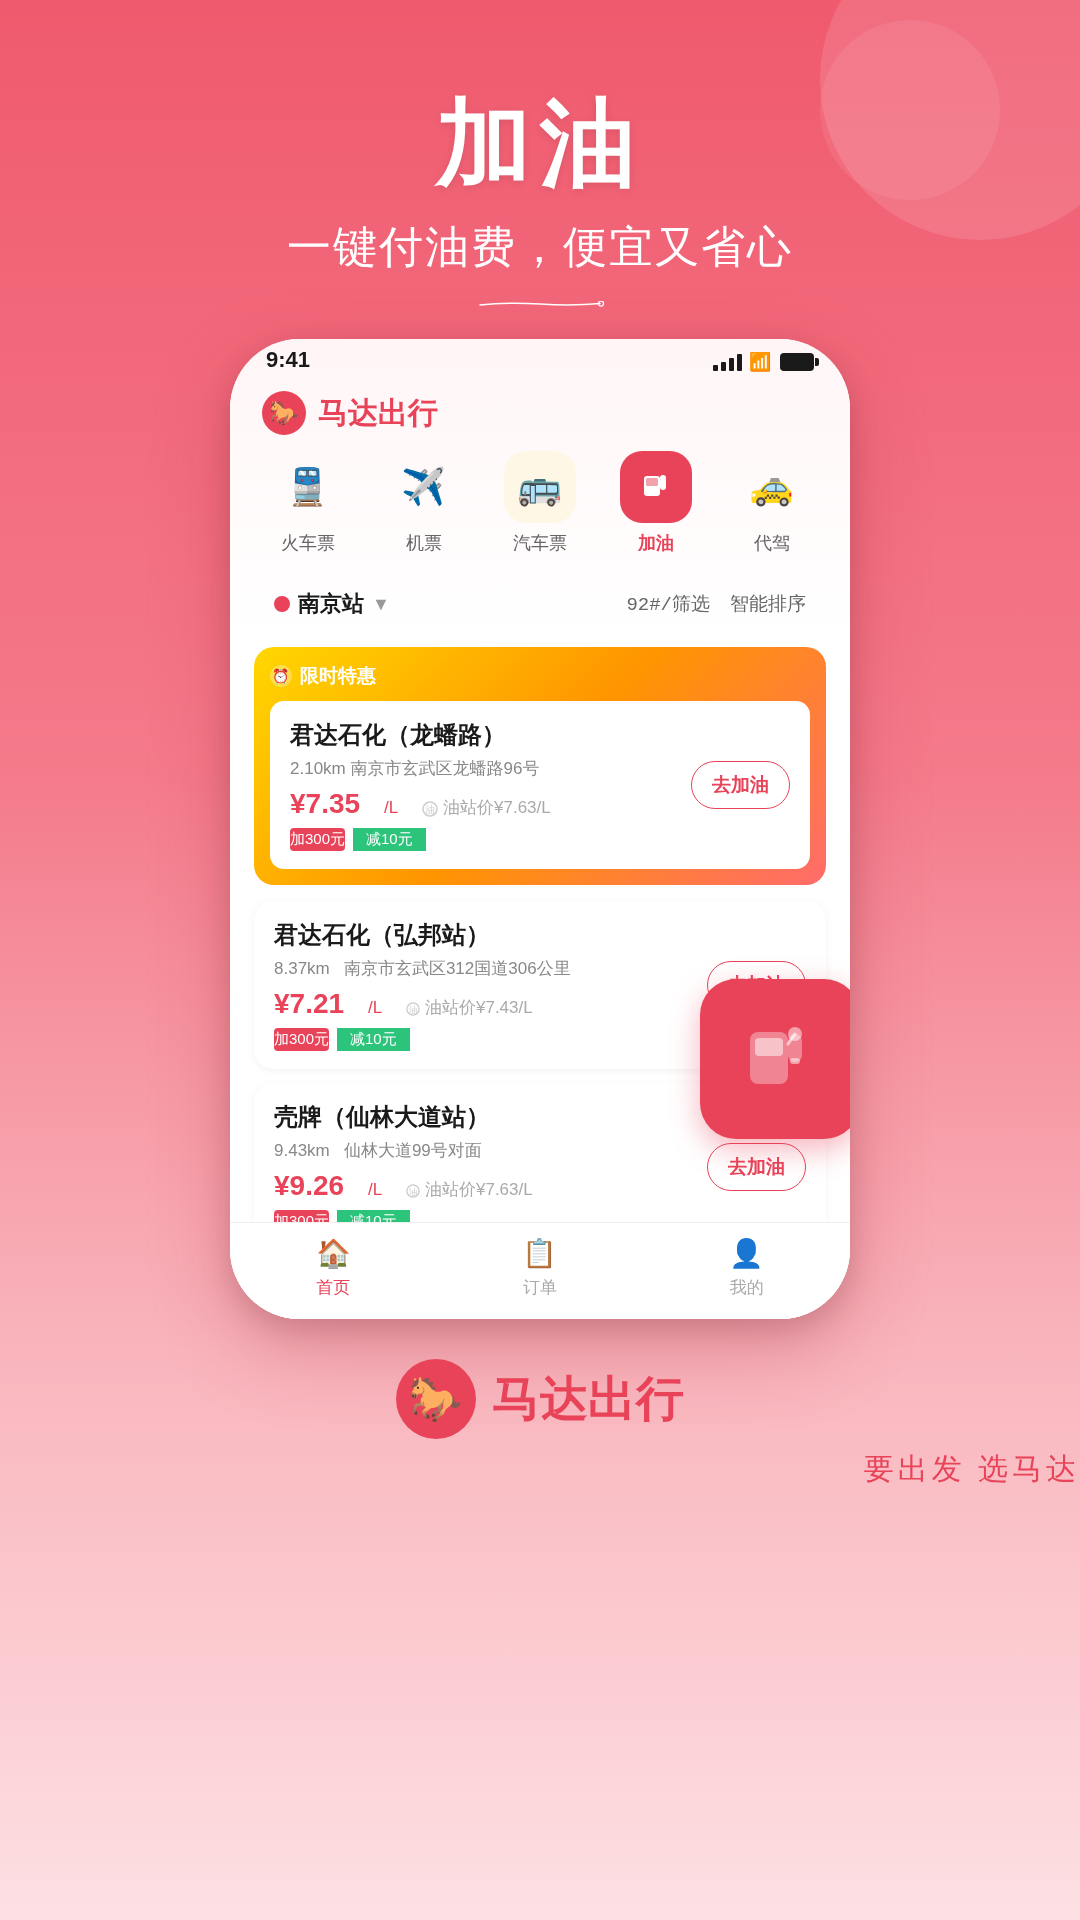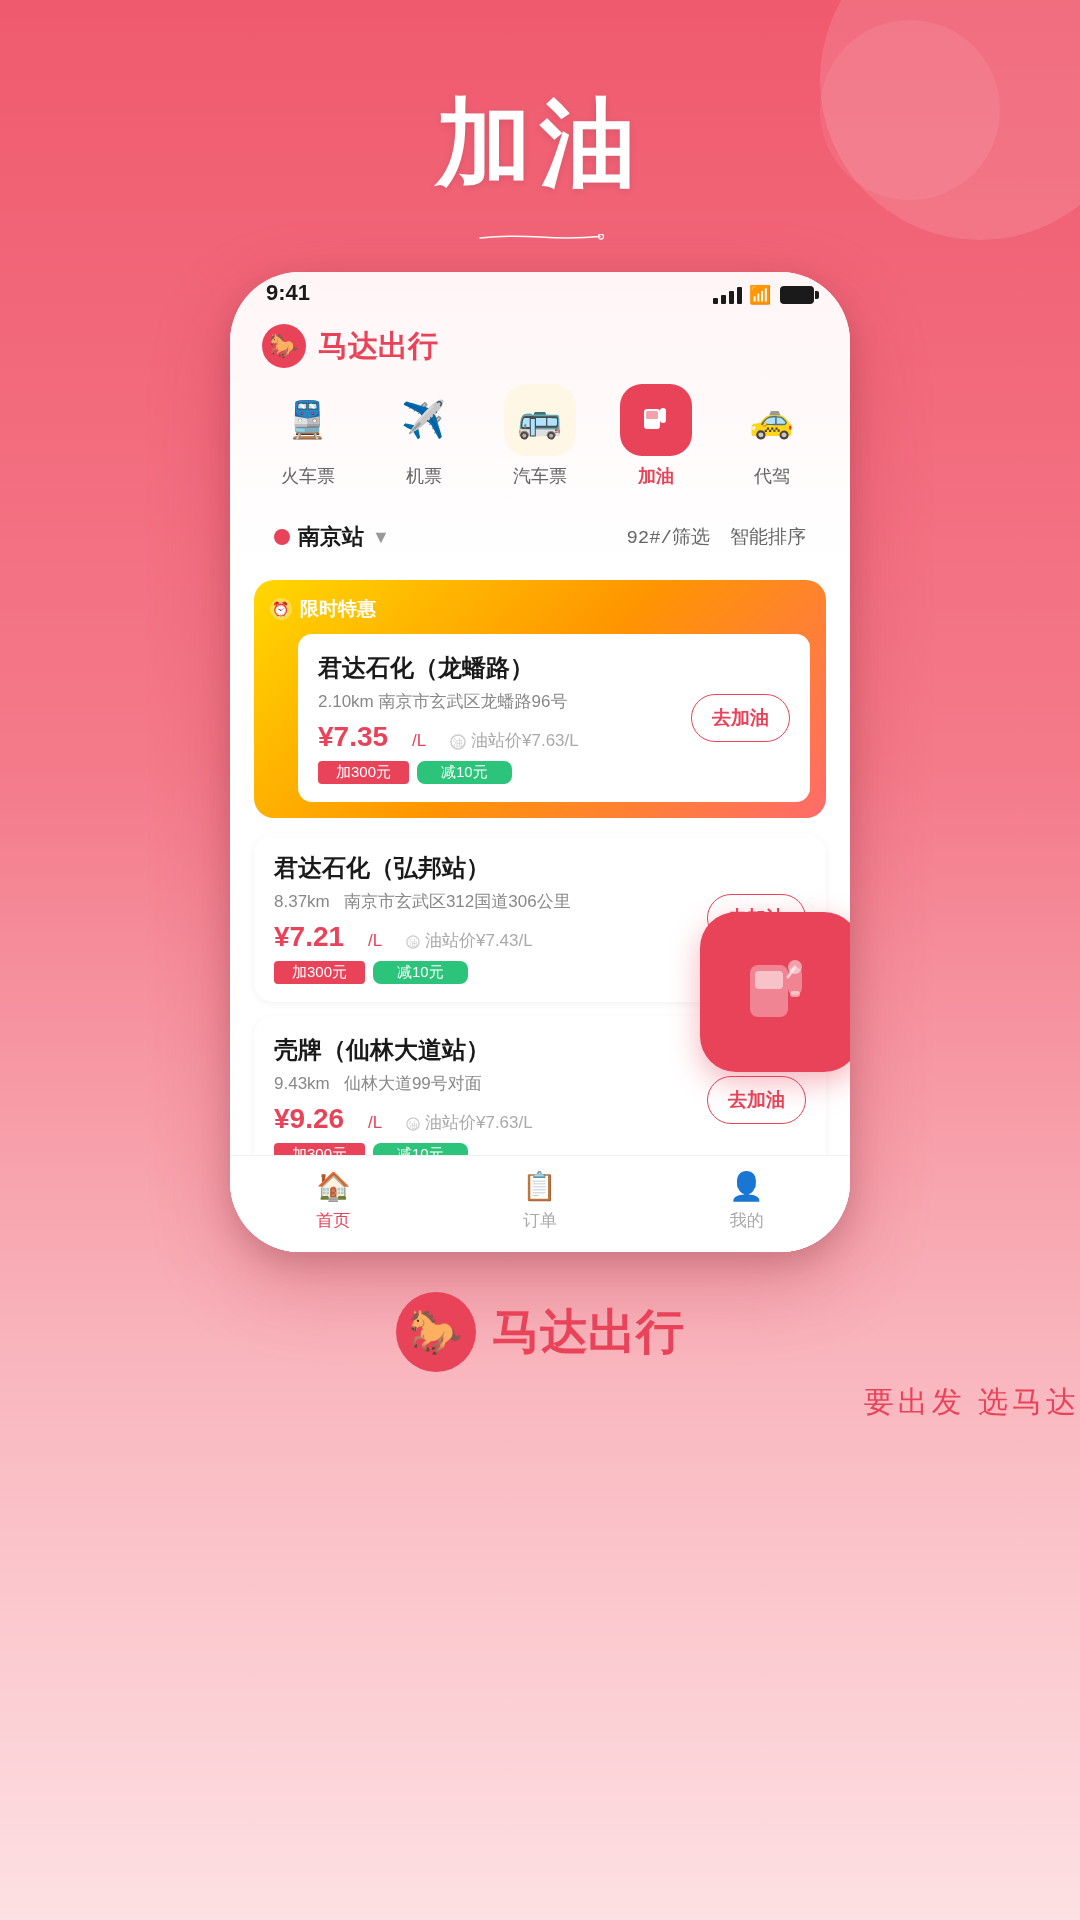--- a/index.html
+++ b/index.html
@@ -270,21 +270,20 @@
       font-size: 19px;
       font-weight: 700;
       color: white;
     }
     .station-card-inner {
       background: white;
       border-radius: 14px;
       padding: 18px 20px;
       display: flex;
       align-items: center;
-      margin-left: 28px;
     }
     .station-info { flex: 1; }
     .station-name {
       font-size: 24px;
       font-weight: 700;
       color: #1a1a1a;
       margin-bottom: 6px;
     }
     .station-meta {
       font-size: 17px;
@@ -312,29 +311,29 @@
       color: #aaa;
     }
     .promo-tags {
       display: flex;
       gap: 8px;
     }
     .promo-tag-red {
       background: #e84359;
       color: white;
       font-size: 15px;
-      padding: 2px 18px;
+      padding: 2px 0;
       border-radius: 4px;
     }
     .promo-tag-green {
       background: #2cc37a;
       color: white;
       font-size: 15px;
-      padding: 2px 24px;
-      border-radius: 8px;
+      padding: 2px 13px;
+      border-radius: 0;
     }
     .go-btn {
       background: white;
       border: 1.5px solid #e84359;
       color: #e84359;
       font-size: 19px;
       font-weight: 600;
       padding: 10px 20px;
       border-radius: 24px;
       white-space: nowrap;
@@ -448,20 +447,21 @@
     }
   </style>
 </head>
 <body>
 
 <div class="bg-circle-1"></div>
 <div class="bg-circle-2"></div>
 
 <div class="hero-section">
   <div class="hero-title">加油</div>
+  <div class="hero-subtitle">一键付油费，便宜又省心</div>
   <div class="hero-underline">
     <svg viewBox="0 0 260 12" fill="none" xmlns="http://www.w3.org/2000/svg">
       <path d="M10 8 Q65 2 130 6 Q195 10 250 5" stroke="white" stroke-width="3" fill="none" stroke-linecap="round"></path>
       <circle cx="252" cy="5" r="5" fill="none" stroke="white" stroke-width="2.5"></circle>
     </svg>
   </div>
 </div>
 
 <div class="phone-wrapper">
   <div class="phone">

